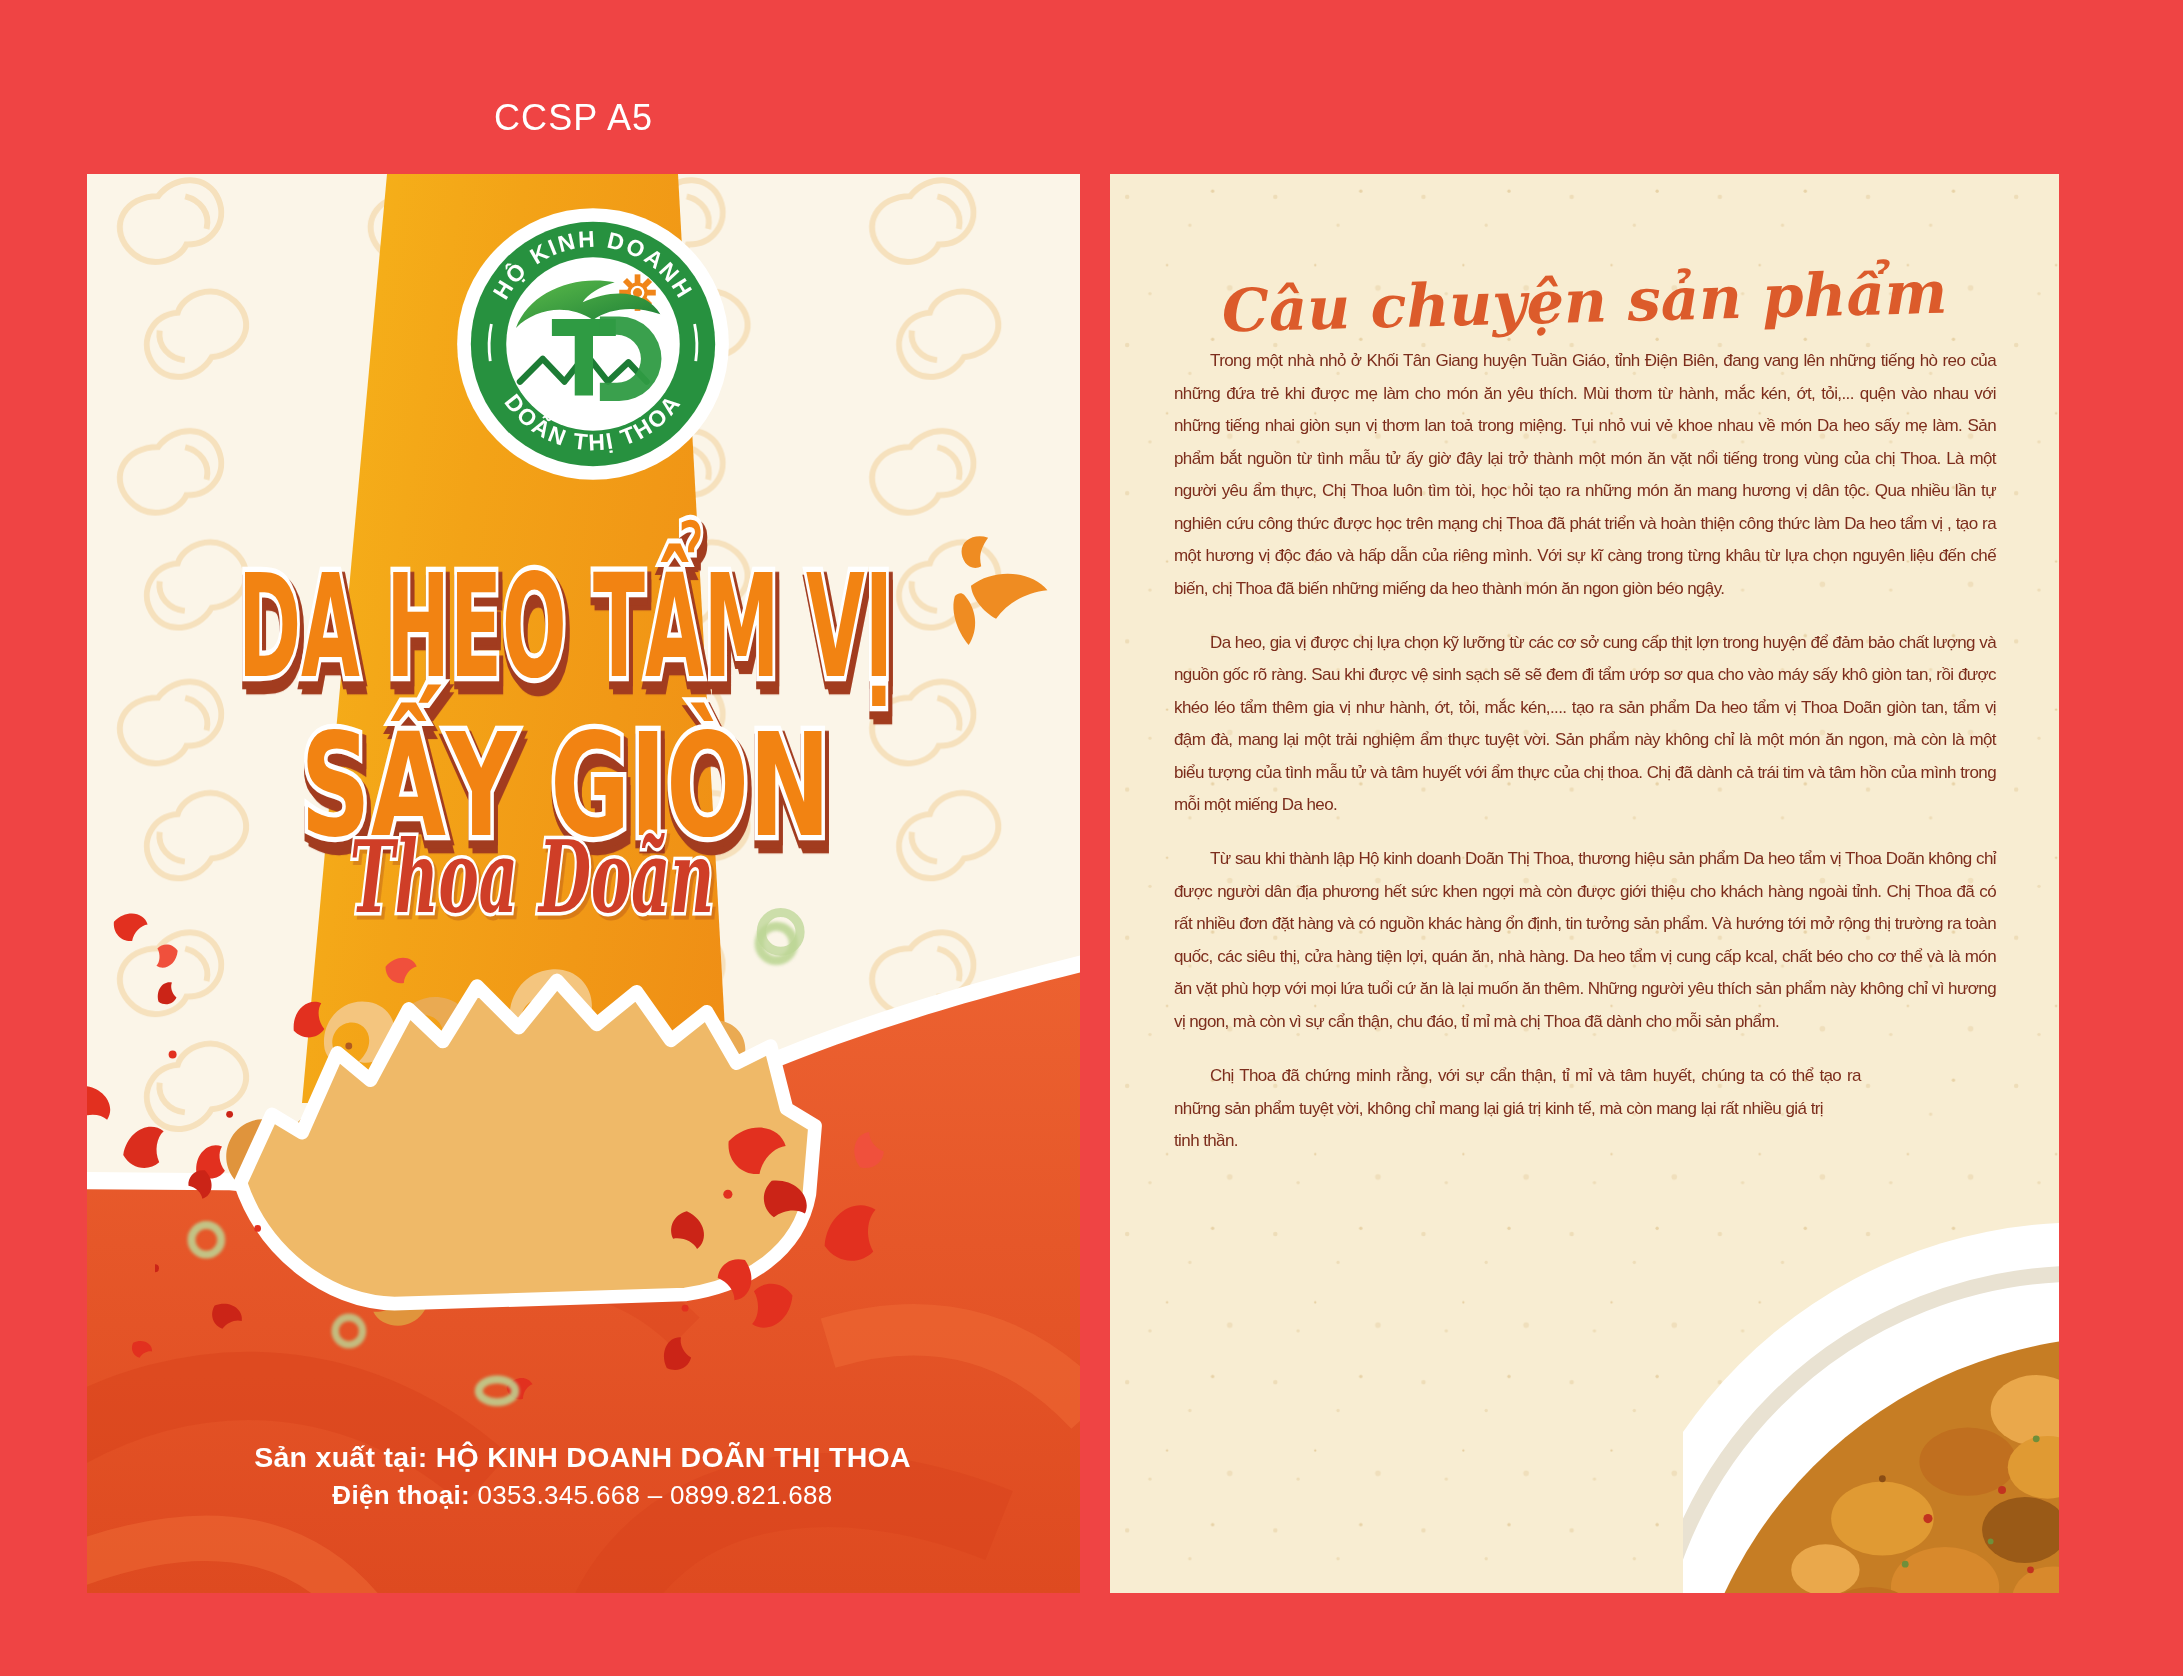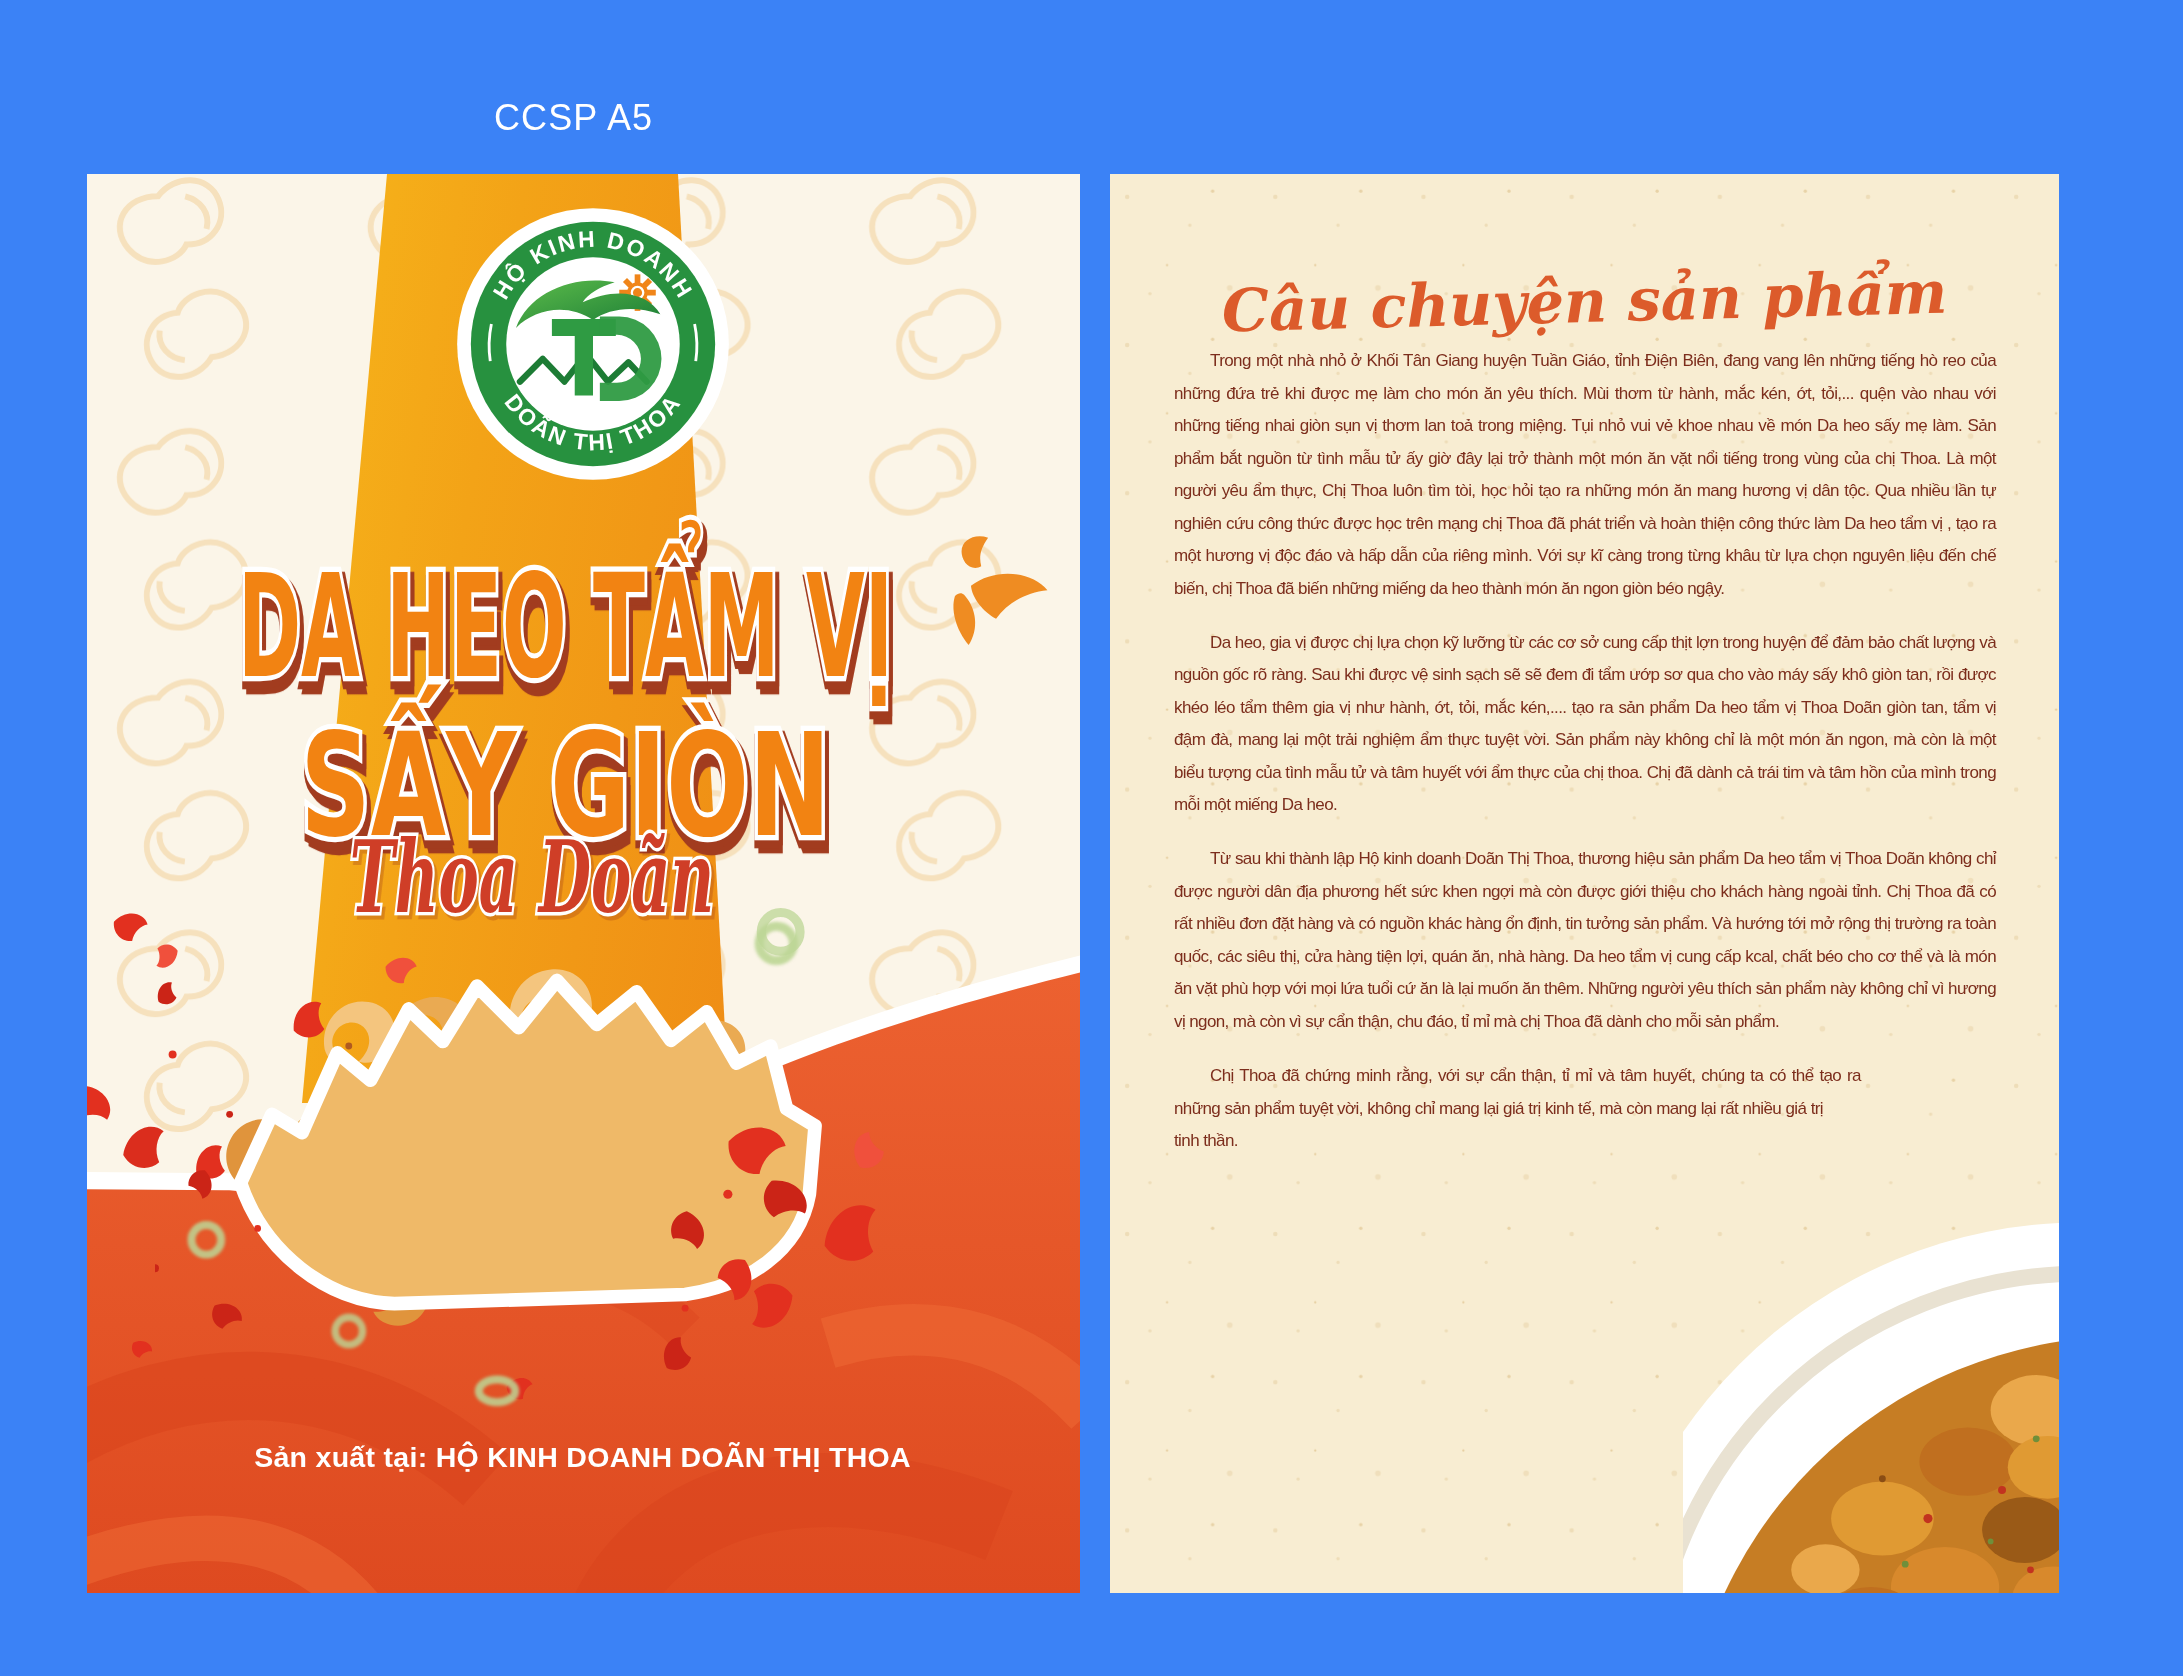--- a/index.html
+++ b/index.html
@@ -1,16 +1,16 @@
 <!DOCTYPE html>
 <html style="font-size:9px"><head>
 <meta charset="utf-8">
 <style>
   html,body{margin:0;padding:0;background:#5f5f5f;}
-  .stage{position:relative;width:2183px;height:1677px;background:#3b82f6;overflow:hidden;
+  .stage{position:relative;width:2183px;height:1677px;background:#ef4444;overflow:hidden;
          font-family:"Liberation Sans",sans-serif;}
   .artboard-label{position:absolute;left:494px;top:97px;color:#ffffff;font-size:36px;
          letter-spacing:1.1px;font-family:"Liberation Sans",sans-serif;}
   .page{position:absolute;top:174px;height:1419px;overflow:hidden;}
   .page.front{left:87px;width:993px;background:#fbf5e8;}
   .page.back{left:1110px;width:949px;background:#f8edd2;}
   
   .banner{position:absolute;left:0;top:0;width:993px;height:929px;
      background:linear-gradient(100deg,#f8bd1c 10%,#f3a317 38%,#ef8d15 70%);
      clip-path:polygon(300px 0px,591px 0px,642px 929px,215px 929px);}
@@ -255,20 +255,24 @@
       <g fill="none" stroke="#bcd695" opacity="0.75">
         <circle cx="1217" cy="1330" r="34" stroke-width="16"></circle>
       </g>
     </svg>
 
     <div class="contact">
       <div class="contact-line first">
         <span class="lbl">Sản xuất tại:</span>
         <span>HỘ KINH DOANH DOÃN THỊ THOA</span>
       </div>
+      <div class="contact-line">
+        <span class="lbl">Điện thoại:</span>
+        <span>0353.345.668 – 0899.821.688</span>
+      </div>
     </div>
   </section>
 
   <section class="page back">
 
     <svg class="pattern-svg" viewBox="0 0 1665 2490" width="949" height="1419">
       <defs>
         <pattern id="speck" width="260" height="260" patternUnits="userSpaceOnUse">
           <circle cx="30" cy="40" r="4" fill="#e7d2a6" opacity="0.6"></circle>
           <circle cx="140" cy="90" r="3" fill="#e7d2a6" opacity="0.6"></circle>

